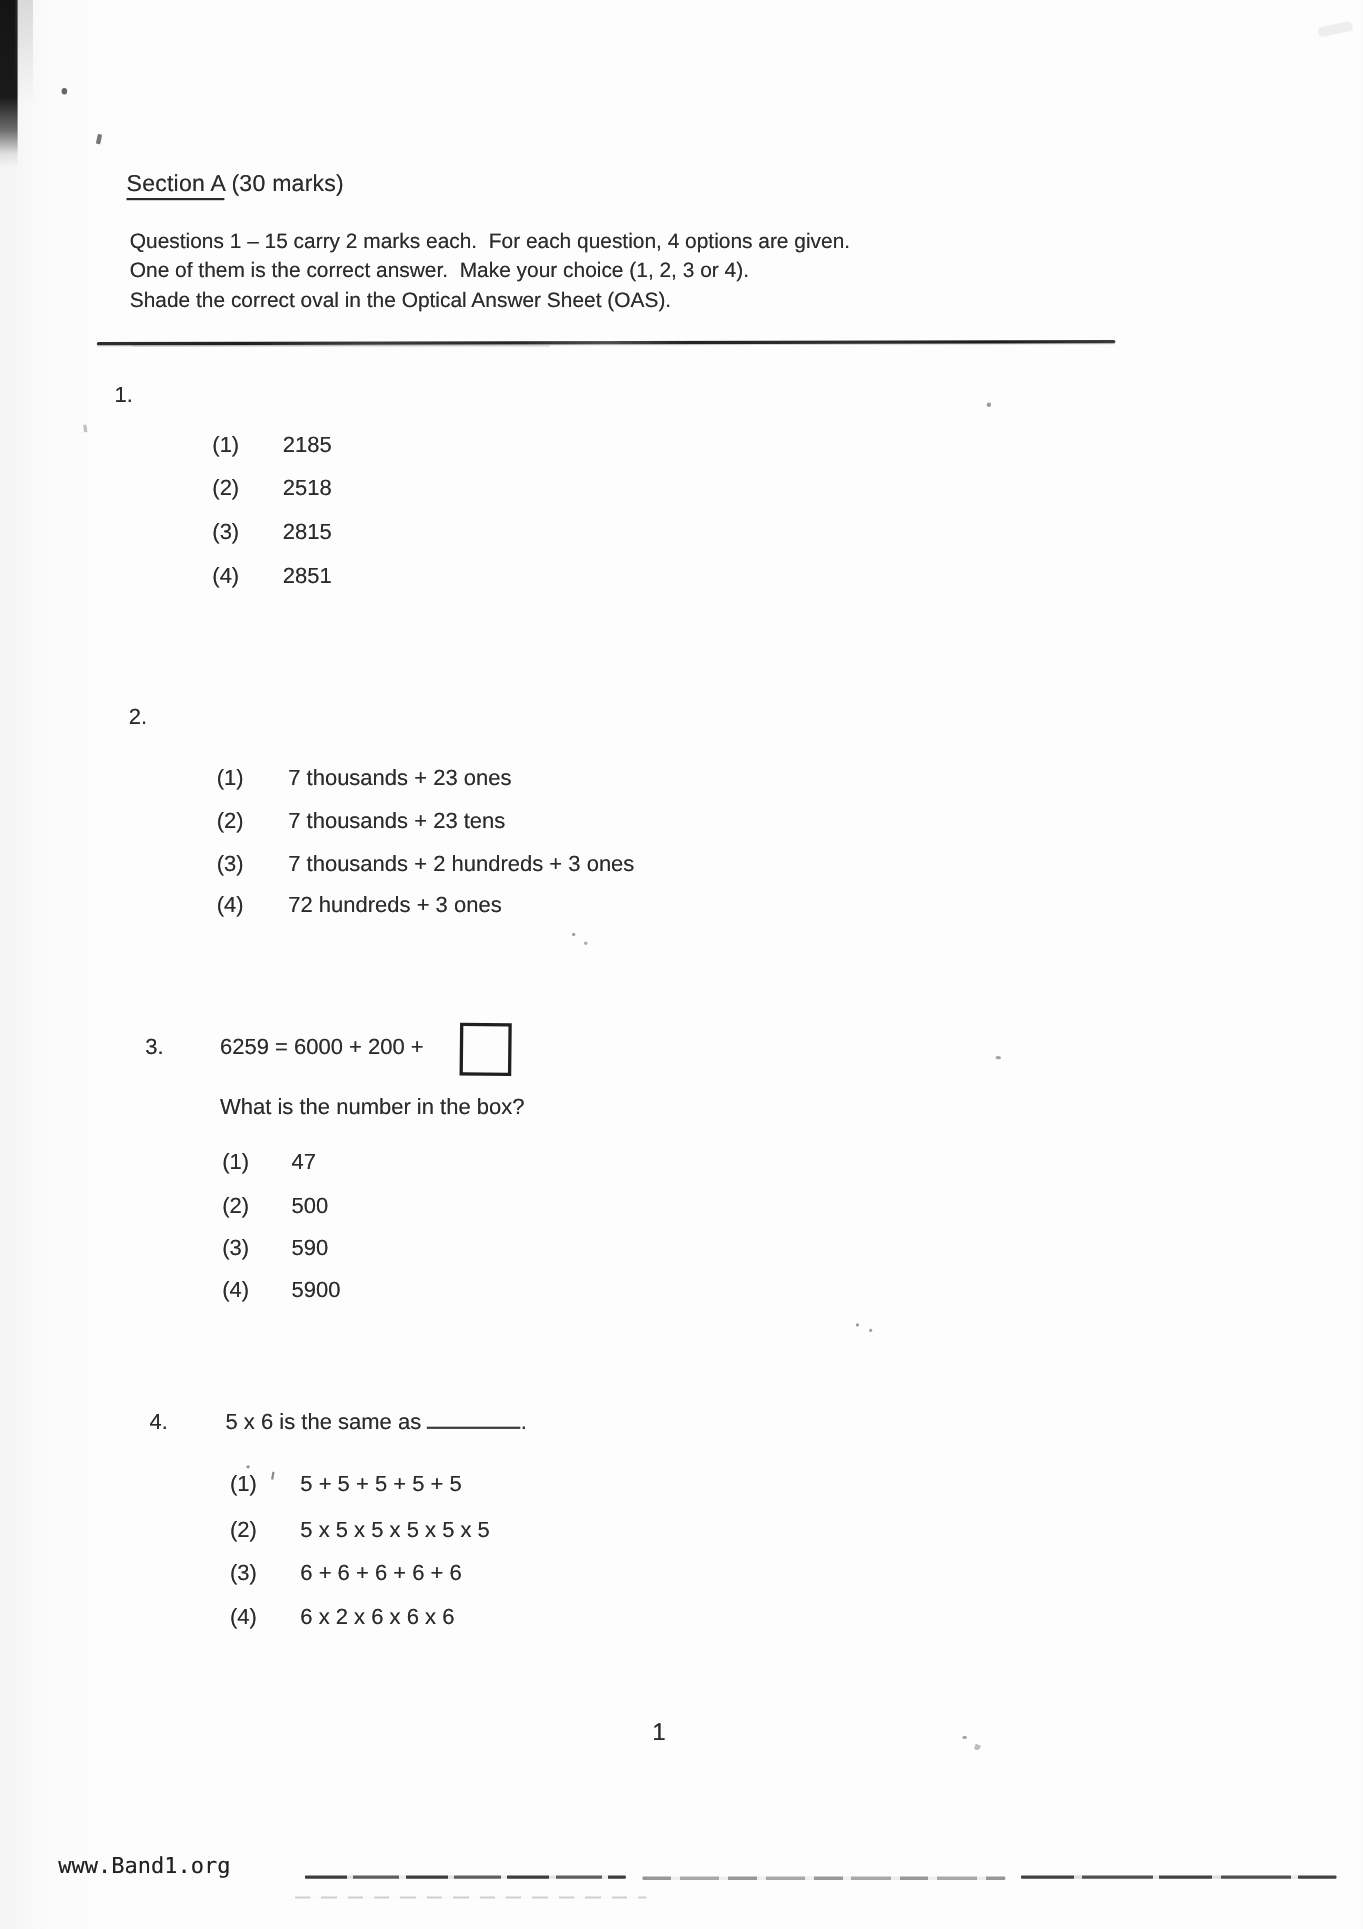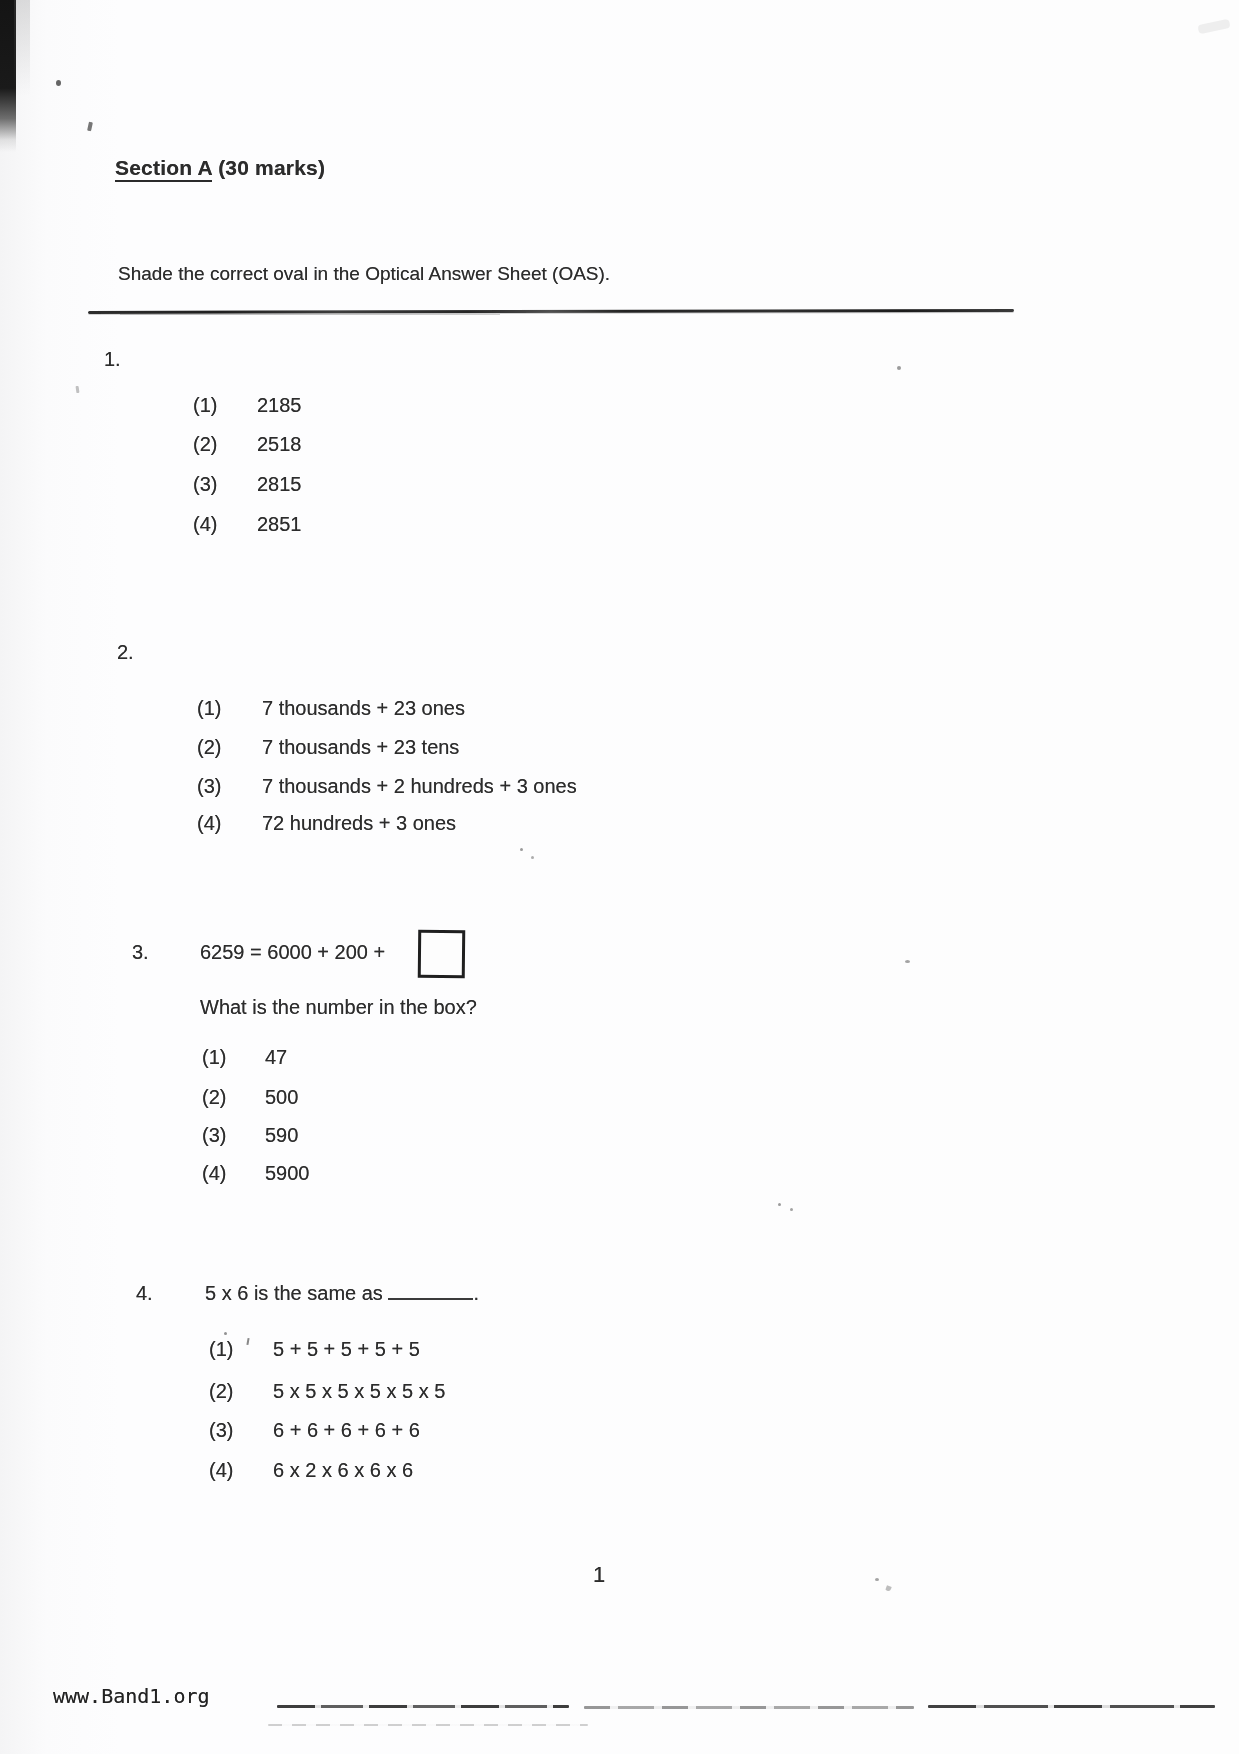--- a/index.html
+++ b/index.html
@@ -6,21 +6,21 @@
   .page{
     position:relative;
     width:1239px;height:1754px;
     margin:0 auto;
     background:linear-gradient(90deg,#f4f4f5 0px,#fbfbfc 46px,#fdfdfe 120px,#fdfdfd 100%);
     overflow:hidden;
     font-family:"Liberation Sans", sans-serif;
     color:#2c2c2c;
   }
   .txt{position:absolute;white-space:pre;text-shadow:0 0 0.6px rgba(40,40,40,0.65);}
-  .heading{font-size:21px;font-weight:bold;letter-spacing:0.2px;text-align:right;}
+  .heading{font-size:21px;font-weight:normal;letter-spacing:0.2px;text-align:right;}
   .heading .u{border-bottom:2.5px solid #2b2b2b;padding-bottom:1px;}
   .instr{font-size:19px;line-height:27px;}
   .qnum{font-size:20px;}
   .qstem{font-size:20px;}
   .subq{font-size:20px;}
   .opt{position:absolute;font-size:20px;display:flex;text-shadow:0 0 0.6px rgba(40,40,40,0.65);white-space:pre;}
   .opt .marker{display:inline-block;flex:0 0 auto;}
   .blank{display:inline-block;border-bottom:2.2px solid #3b3b3b;height:14px;vertical-align:baseline;}
   .ansbox{position:absolute;width:41px;height:42px;border:3px solid #1f1f1f;background:#fdfdfd;transform:rotate(0.6deg);}
   .rule{position:absolute;left:88px;top:310px;width:926px;height:3px;border-radius:2px;
@@ -61,20 +61,22 @@
   <div class="artifact speck" style="left:778px;top:1203px;width:3px;height:3px;opacity:.55;"></div>
   <div class="artifact speck" style="left:790px;top:1208px;width:3px;height:3px;opacity:.5;"></div>
   <div class="artifact speck" style="left:224px;top:1332px;width:3px;height:3px;opacity:.6;"></div>
   <div class="artifact" style="left:247px;top:1338px;width:2px;height:7px;background:#555;transform:rotate(10deg);opacity:.7;"></div>
   <div class="artifact speck" style="left:875px;top:1578px;width:4px;height:3px;opacity:.5;"></div>
   <div class="artifact" style="left:886px;top:1586px;width:5px;height:5px;background:#888;transform:rotate(20deg);opacity:.55;border-radius:0 0 3px 1px;"></div>
   <div class="artifact" style="left:1198px;top:22px;width:32px;height:9px;background:rgba(150,150,150,.14);transform:rotate(-12deg);border-radius:4px;"></div>
 
   <div class="txt heading" style="left:115px;top:156px;"><span class="u">Section A</span><span> (30 marks)</span></div>
 
+  <div class="txt instr" style="left:118px;top:206px;">Questions 1 – 15 carry 2 marks each.  For each question, 4 options are given.</div>
+  <div class="txt instr" style="left:118px;top:233px;">One of them is the correct answer.  Make your choice (1, 2, 3 or 4).</div>
   <div class="txt instr" style="left:118px;top:260px;">Shade the correct oval in the Optical Answer Sheet (OAS).</div>
 
   <div class="rule"></div>
   <div class="rule-echo"></div>
 
   <div class="txt qnum" style="left:104px;top:348px;">1.</div>
   <div class="opt" style="left:193px;top:394px;"><span class="marker" style="width:64px;">(1)</span><span>2185</span></div>
   <div class="opt" style="left:193px;top:433px;"><span class="marker" style="width:64px;">(2)</span><span>2518</span></div>
   <div class="opt" style="left:193px;top:473px;"><span class="marker" style="width:64px;">(3)</span><span>2815</span></div>
   <div class="opt" style="left:193px;top:513px;"><span class="marker" style="width:64px;">(4)</span><span>2851</span></div>

